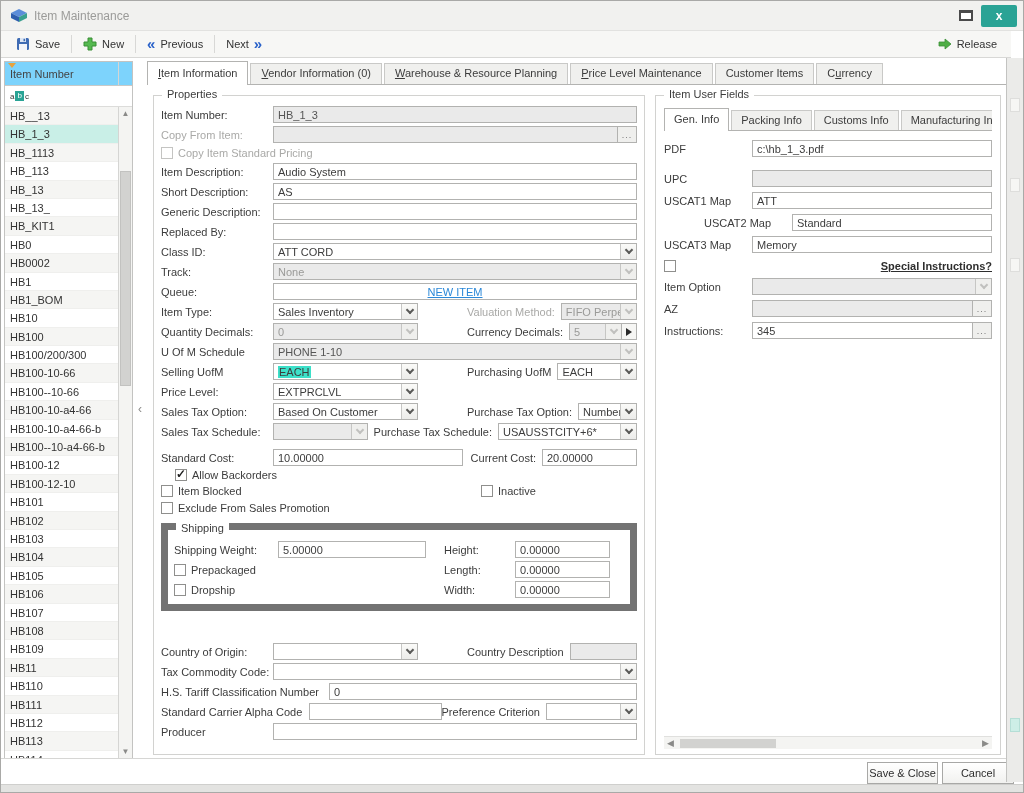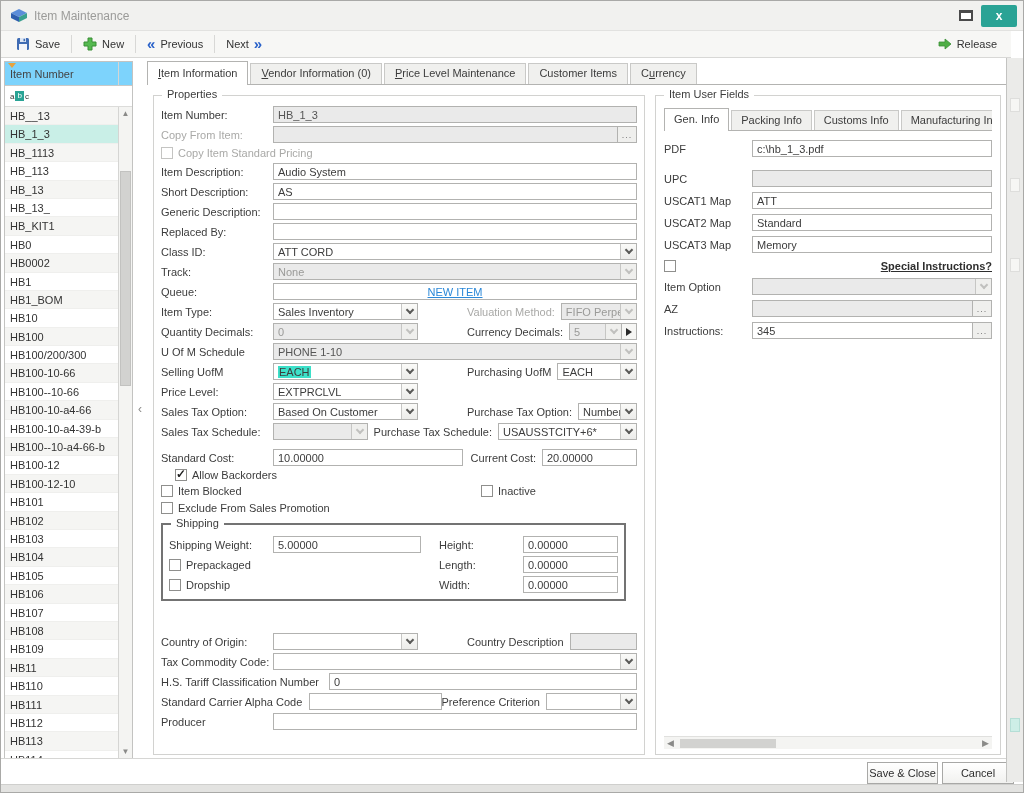--- a/index.html
+++ b/index.html
@@ -76,21 +76,21 @@
   .cb { width:12px; height:12px; flex:none; border:1px solid #8f8f8d; background:#fff; margin-right:5px; position:relative; }
   .cb.dis { border-color:#c4c4c2; }
   .cb.checked::after { content:"\2713"; position:absolute; left:0px; top:-3px; font-size:12px; font-weight:bold; color:#1e1e1e; }
   .cbrow { height:14px; margin-bottom:3px; display:flex; align-items:center; }
   .c1 { width:306px; flex:none; display:flex; align-items:center; }
   .link { color:#2b88d8; text-decoration:underline; }
   .hl { background:#3ce0c9; padding:0 1px; }
   .spacer6 { height:6px; } .spacer26 { height:26px; }
 
   
-  .subgroup { position:relative; border:2px solid #737373; margin:8px 11px 6px 0; padding:11px 6px 3px 6px; }
+  .subgroup { position:relative; border:7px solid #737373; margin:8px 0 6px 0; padding:11px 20px 3px 6px; }
   .subgroup .gb-title { top:-8px; }
   .s1 { width:258px; flex:none; display:flex; align-items:center; }
   .slbl { width:104px; flex:none; }
 
   
   .uf-tabs { display:flex; align-items:flex-end; height:23px; border-bottom:1px solid #b3b3b1; margin-bottom:9px; }
   .utab { height:20px; line-height:18px; padding:0 9px; border:1px solid #c9c9c7; border-bottom:none; background:#f0f0ee; margin-right:2px; white-space:nowrap; }
   .utab.active { height:23px; line-height:21px; background:#fff; border-color:#b3b3b1; margin-bottom:-1px; position:relative; z-index:2; }
   .ulbl { width:88px; flex:none; }
   .si-label { margin-left:auto; font-weight:bold; text-decoration:underline; color:#2e2e2e; }
@@ -185,21 +185,21 @@
           <div class="sb-row">HB0</div>
           <div class="sb-row">HB0002</div>
           <div class="sb-row">HB1</div>
           <div class="sb-row">HB1_BOM</div>
           <div class="sb-row">HB10</div>
           <div class="sb-row">HB100</div>
           <div class="sb-row">HB100/200/300</div>
           <div class="sb-row">HB100-10-66</div>
           <div class="sb-row">HB100--10-66</div>
           <div class="sb-row">HB100-10-a4-66</div>
-          <div class="sb-row">HB100-10-a4-39-b</div>
+          <div class="sb-row">HB100-10-a4-66-b</div>
           <div class="sb-row">HB100--10-a4-66-b</div>
           <div class="sb-row">HB100-12</div>
           <div class="sb-row">HB100-12-10</div>
           <div class="sb-row">HB101</div>
           <div class="sb-row">HB102</div>
           <div class="sb-row">HB103</div>
           <div class="sb-row">HB104</div>
           <div class="sb-row">HB105</div>
           <div class="sb-row">HB106</div>
           <div class="sb-row">HB107</div>
@@ -219,20 +219,21 @@
       </div>
     </div>
   </div>
   <div class="collapse-strip">
       <span>‹</span>
     </div>
 
   <div class="main-tabs">
     <div class="tab active"><span></span><span class="u">I</span><span>tem Information</span></div>
     <div class="tab"><span></span><span class="u">V</span><span>endor Information (0)</span></div>
+    <div class="tab"><span></span><span class="u">W</span><span>arehouse &amp; Resource Planning</span></div>
     <div class="tab"><span></span><span class="u">P</span><span>rice Level Maintenance</span></div>
     <div class="tab"><span>Customer Items</span><span class="u"></span><span></span></div>
     <div class="tab"><span>C</span><span class="u">u</span><span>rrency</span></div>
   </div>
 
   <div class="groupbox" style="left:152px; top:94px; width:492px; height:660px;">
     <span class="gb-title">Properties</span>
     <div class="gb-content">
 
       <div class="row">
@@ -584,21 +585,21 @@
           </div>
       </div>
 
       <div class="row" style="margin-bottom:5px;">
         <span class="ulbl">USCAT1 Map</span>
         <div class="txt full">
             <span>ATT</span>
           </div>
       </div>
 
-      <div class="row" style="margin-bottom:5px;">
+      <div class="row" style="margin-bottom:5px;margin-left:40px;">
         <span class="ulbl">USCAT2 Map</span>
         <div class="txt full">
             <span>Standard</span>
           </div>
       </div>
 
       <div class="row" style="margin-bottom:5px;">
         <span class="ulbl">USCAT3 Map</span>
         <div class="txt full">
             <span>Memory</span>

